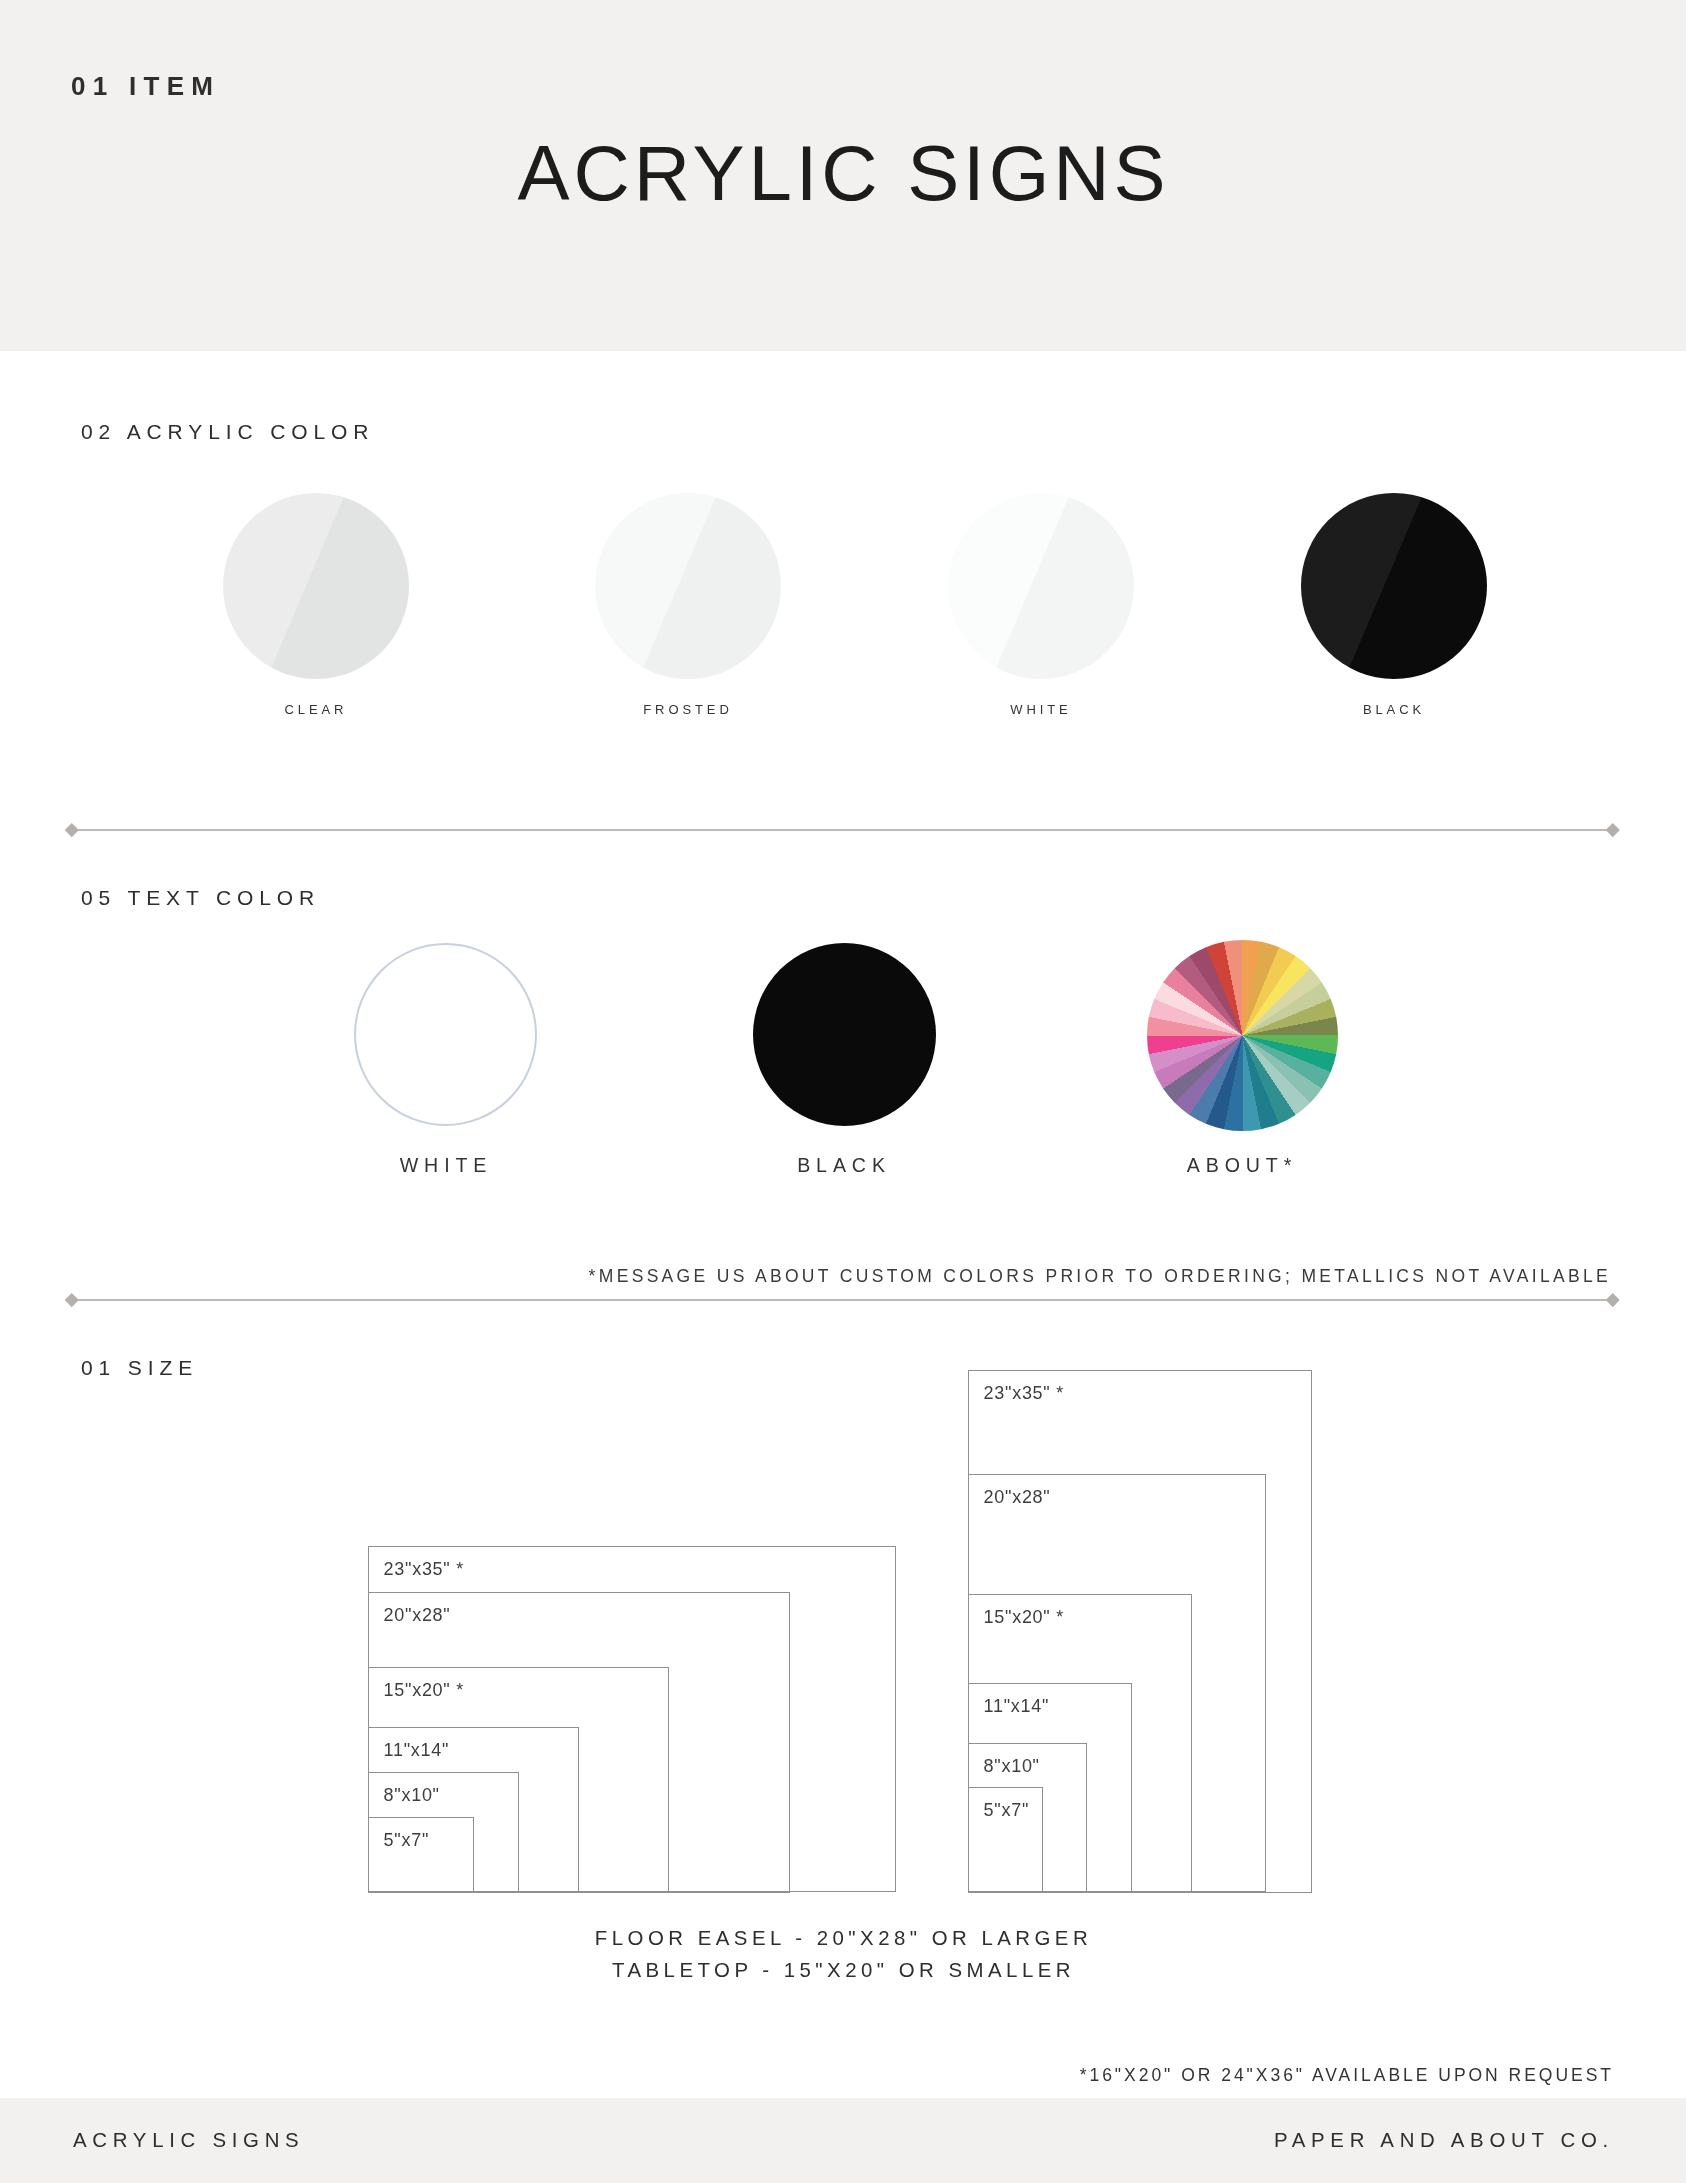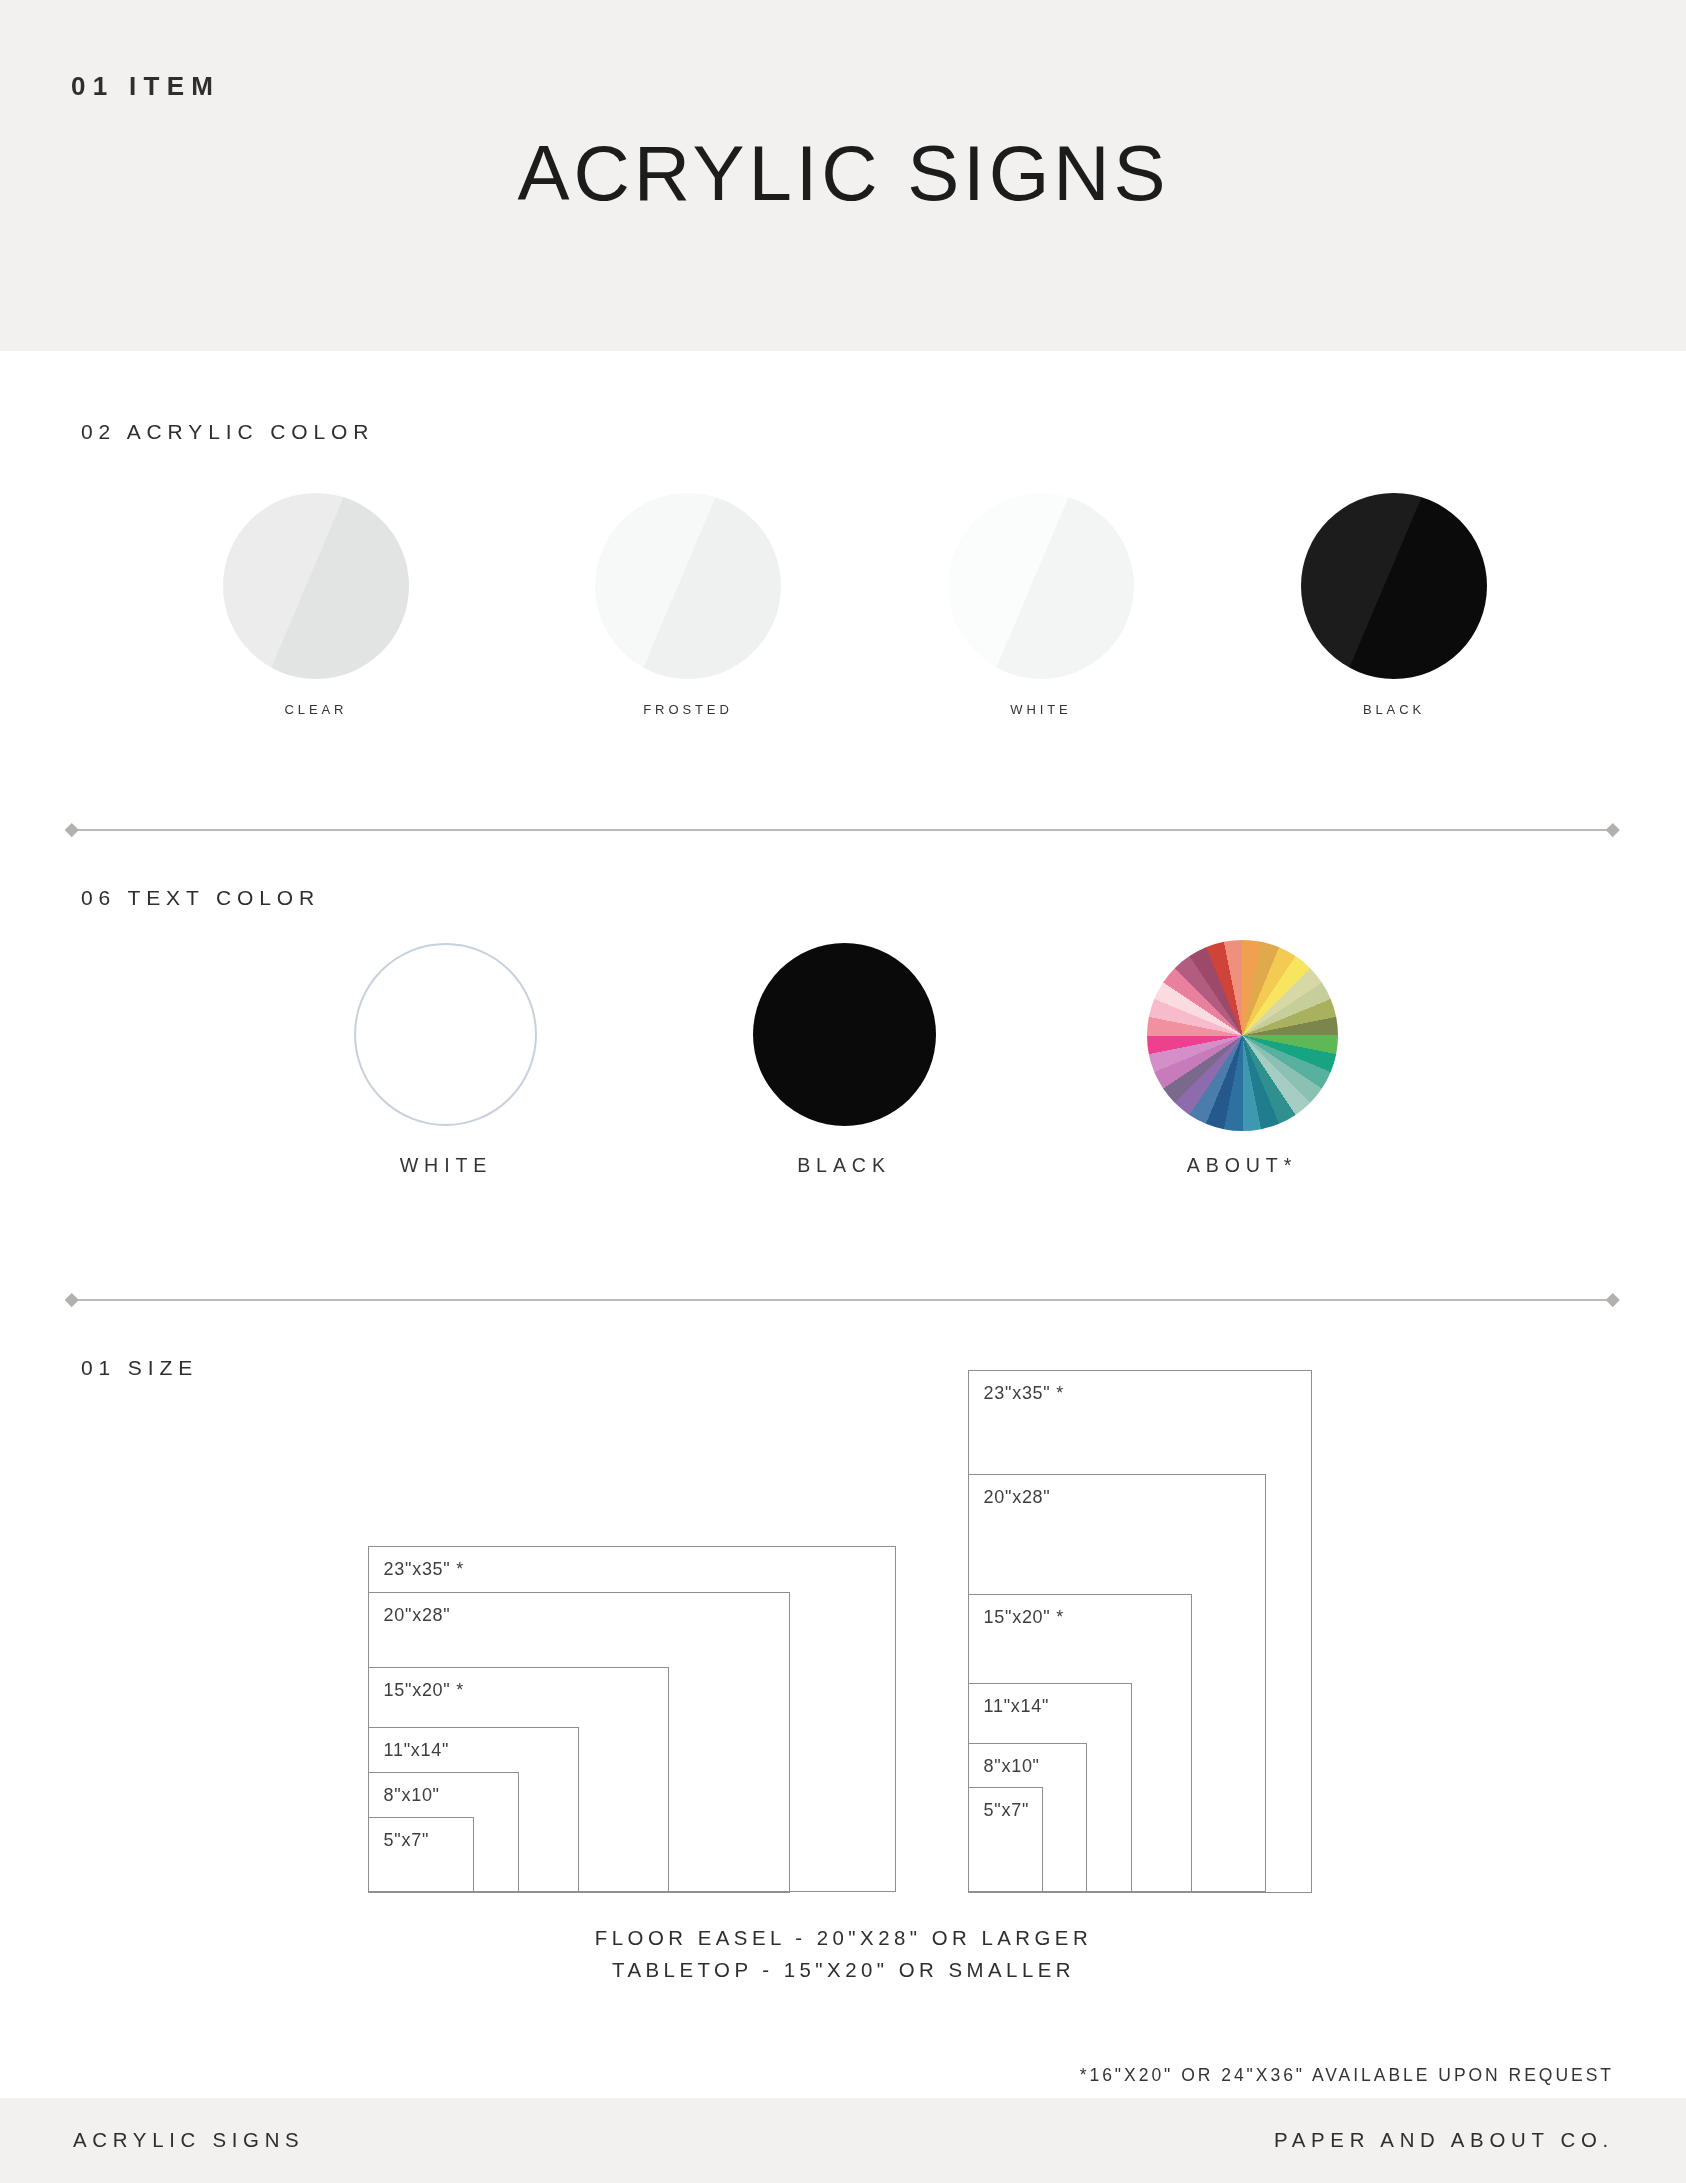--- a/index.html
+++ b/index.html
@@ -95,30 +95,31 @@
   <div class="swlabel l1">CLEAR</div>
   <div class="swlabel l2">FROSTED</div>
   <div class="swlabel l3">WHITE</div>
   <div class="swlabel l4">BLACK</div>
 
   <div class="divider" id="div1">
     <span class="diamond dleft"></span>
     <span class="diamond dright"></span>
   </div>
 
-  <h2 class="sec" id="sec03">06 TEXT COLOR</h2>
+  <h2 class="sec" id="sec03">05 TEXT COLOR</h2>
 
   <div class="circle tc t1" style="background: rgb(255, 255, 255); border: 2.9px solid rgb(199, 208, 220);"></div>
   <div class="circle tc t2" style="background: rgb(10, 10, 10);"></div>
   <div class="circle wheel" style="background: conic-gradient(rgb(240, 160, 78) 0deg, rgb(240, 160, 78) 11.25deg, rgb(224, 169, 76) 11.25deg, rgb(224, 169, 76) 22.5deg, rgb(243, 203, 82) 22.5deg, rgb(243, 203, 82) 33.75deg, rgb(247, 229, 95) 33.75deg, rgb(247, 229, 95) 45deg, rgb(216, 215, 166) 45deg, rgb(216, 215, 166) 56.25deg, rgb(198, 206, 156) 56.25deg, rgb(198, 206, 156) 67.5deg, rgb(169, 177, 95) 67.5deg, rgb(169, 177, 95) 78.75deg, rgb(122, 134, 76) 78.75deg, rgb(122, 134, 76) 90deg, rgb(94, 184, 86) 90deg, rgb(94, 184, 86) 101.25deg, rgb(23, 164, 130) 101.25deg, rgb(23, 164, 130) 112.5deg, rgb(88, 177, 158) 112.5deg, rgb(88, 177, 158) 123.75deg, rgb(139, 193, 179) 123.75deg, rgb(139, 193, 179) 135deg, rgb(166, 205, 194) 135deg, rgb(166, 205, 194) 146.25deg, rgb(47, 144, 143) 146.25deg, rgb(47, 144, 143) 157.5deg, rgb(31, 125, 142) 157.5deg, rgb(31, 125, 142) 168.75deg, rgb(62, 152, 175) 168.75deg, rgb(62, 152, 175) 180deg, rgb(44, 113, 160) 180deg, rgb(44, 113, 160) 191.25deg, rgb(37, 88, 139) 191.25deg, rgb(37, 88, 139) 202.5deg, rgb(76, 124, 171) 202.5deg, rgb(76, 124, 171) 213.75deg, rgb(142, 107, 172) 213.75deg, rgb(142, 107, 172) 225deg, rgb(121, 105, 140) 225deg, rgb(121, 105, 140) 236.25deg, rgb(199, 123, 187) 236.25deg, rgb(199, 123, 187) 247.5deg, rgb(212, 142, 200) 247.5deg, rgb(212, 142, 200) 258.75deg, rgb(239, 64, 143) 258.75deg, rgb(239, 64, 143) 270deg, rgb(241, 145, 159) 270deg, rgb(241, 145, 159) 281.25deg, rgb(248, 187, 203) 281.25deg, rgb(248, 187, 203) 292.5deg, rgb(250, 219, 223) 292.5deg, rgb(250, 219, 223) 303.75deg, rgb(233, 129, 158) 303.75deg, rgb(233, 129, 158) 315deg, rgb(178, 92, 127) 315deg, rgb(178, 92, 127) 326.25deg, rgb(157, 74, 106) 326.25deg, rgb(157, 74, 106) 337.5deg, rgb(208, 67, 57) 337.5deg, rgb(208, 67, 57) 348.75deg, rgb(239, 144, 124) 348.75deg, rgb(239, 144, 124) 360deg);"></div>
 
   <div class="tclabel l1">WHITE</div>
   <div class="tclabel l2">BLACK</div>
   <div class="tclabel l3">ABOUT*</div>
 
+  <div class="custom-note">*MESSAGE US ABOUT CUSTOM COLORS PRIOR TO ORDERING; METALLICS NOT AVAILABLE</div>
 
   <div class="divider" id="div2">
     <span class="diamond dleft"></span>
     <span class="diamond dright"></span>
   </div>
 
   <h2 class="sec" id="sec04">01 SIZE</h2>
 
   <div class="szrect" id="lr0">
       <span class="szlabel">23"x35" *</span>

